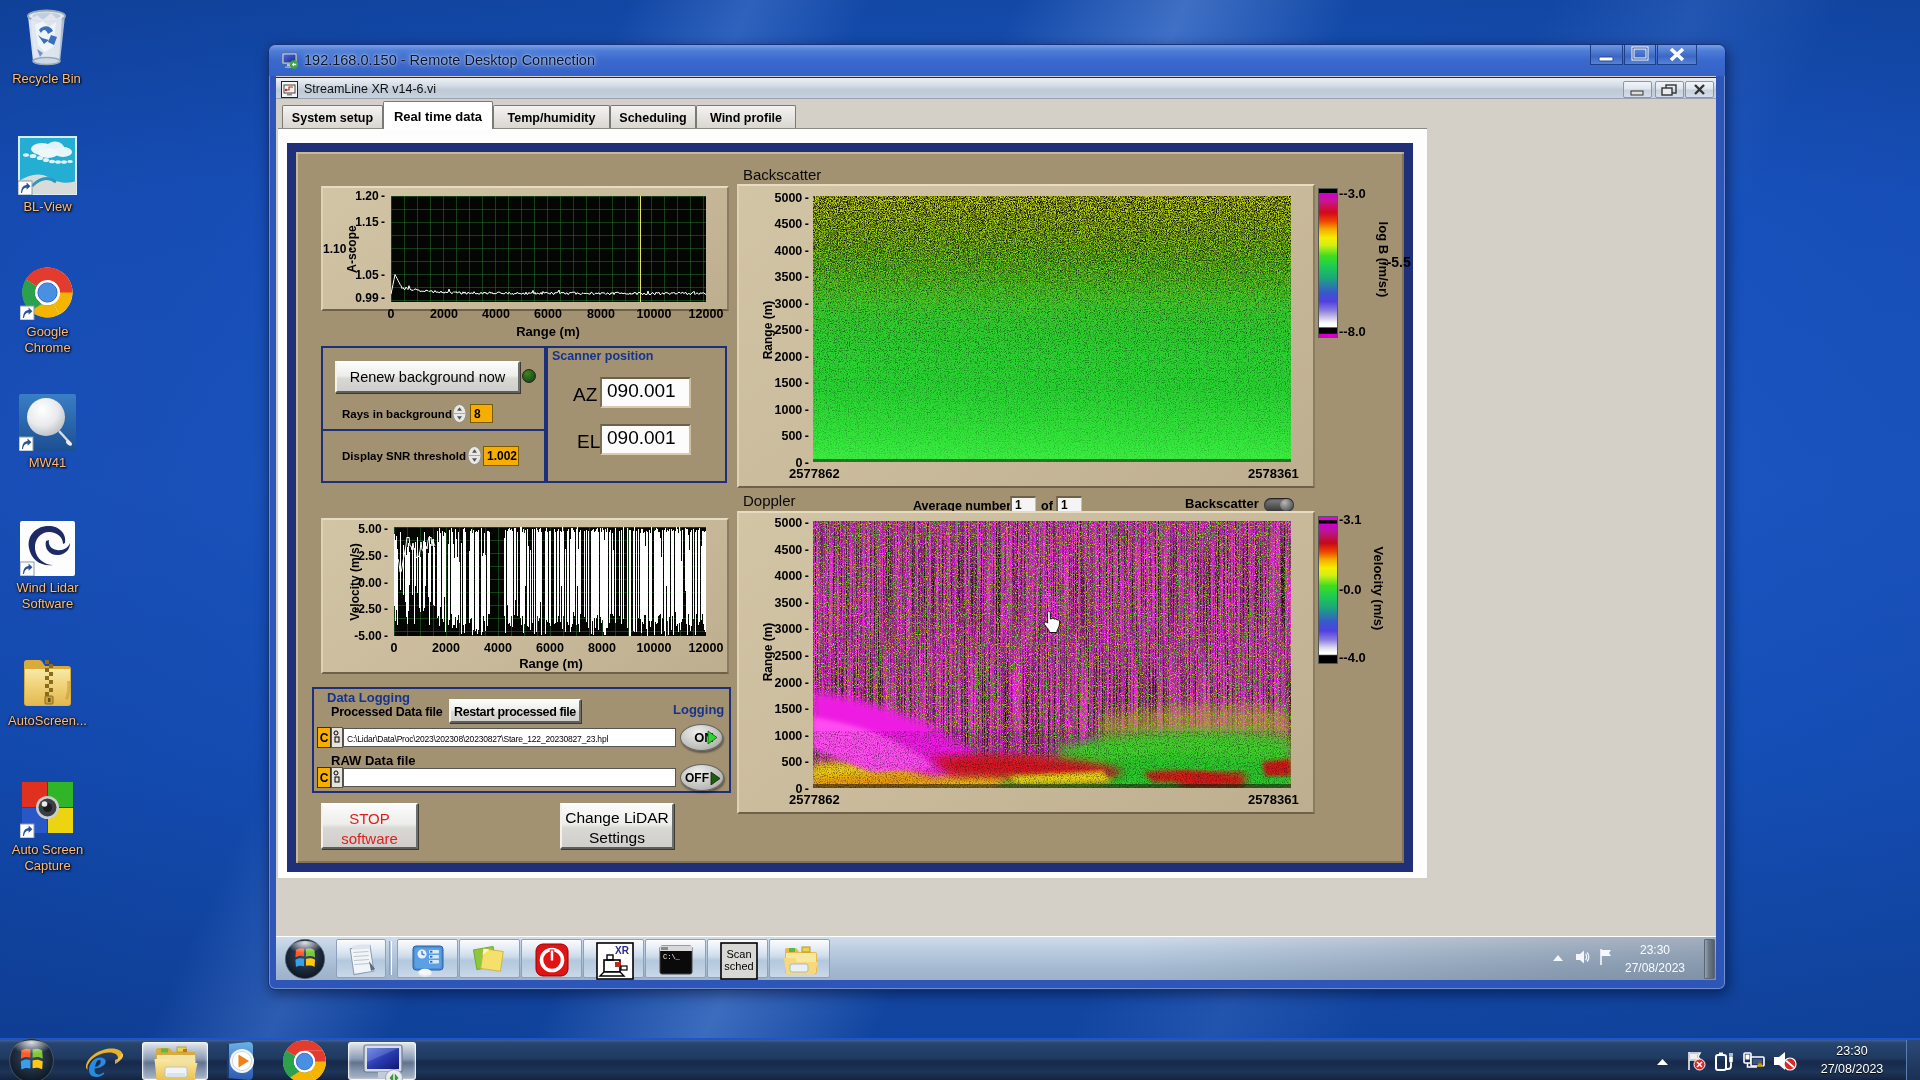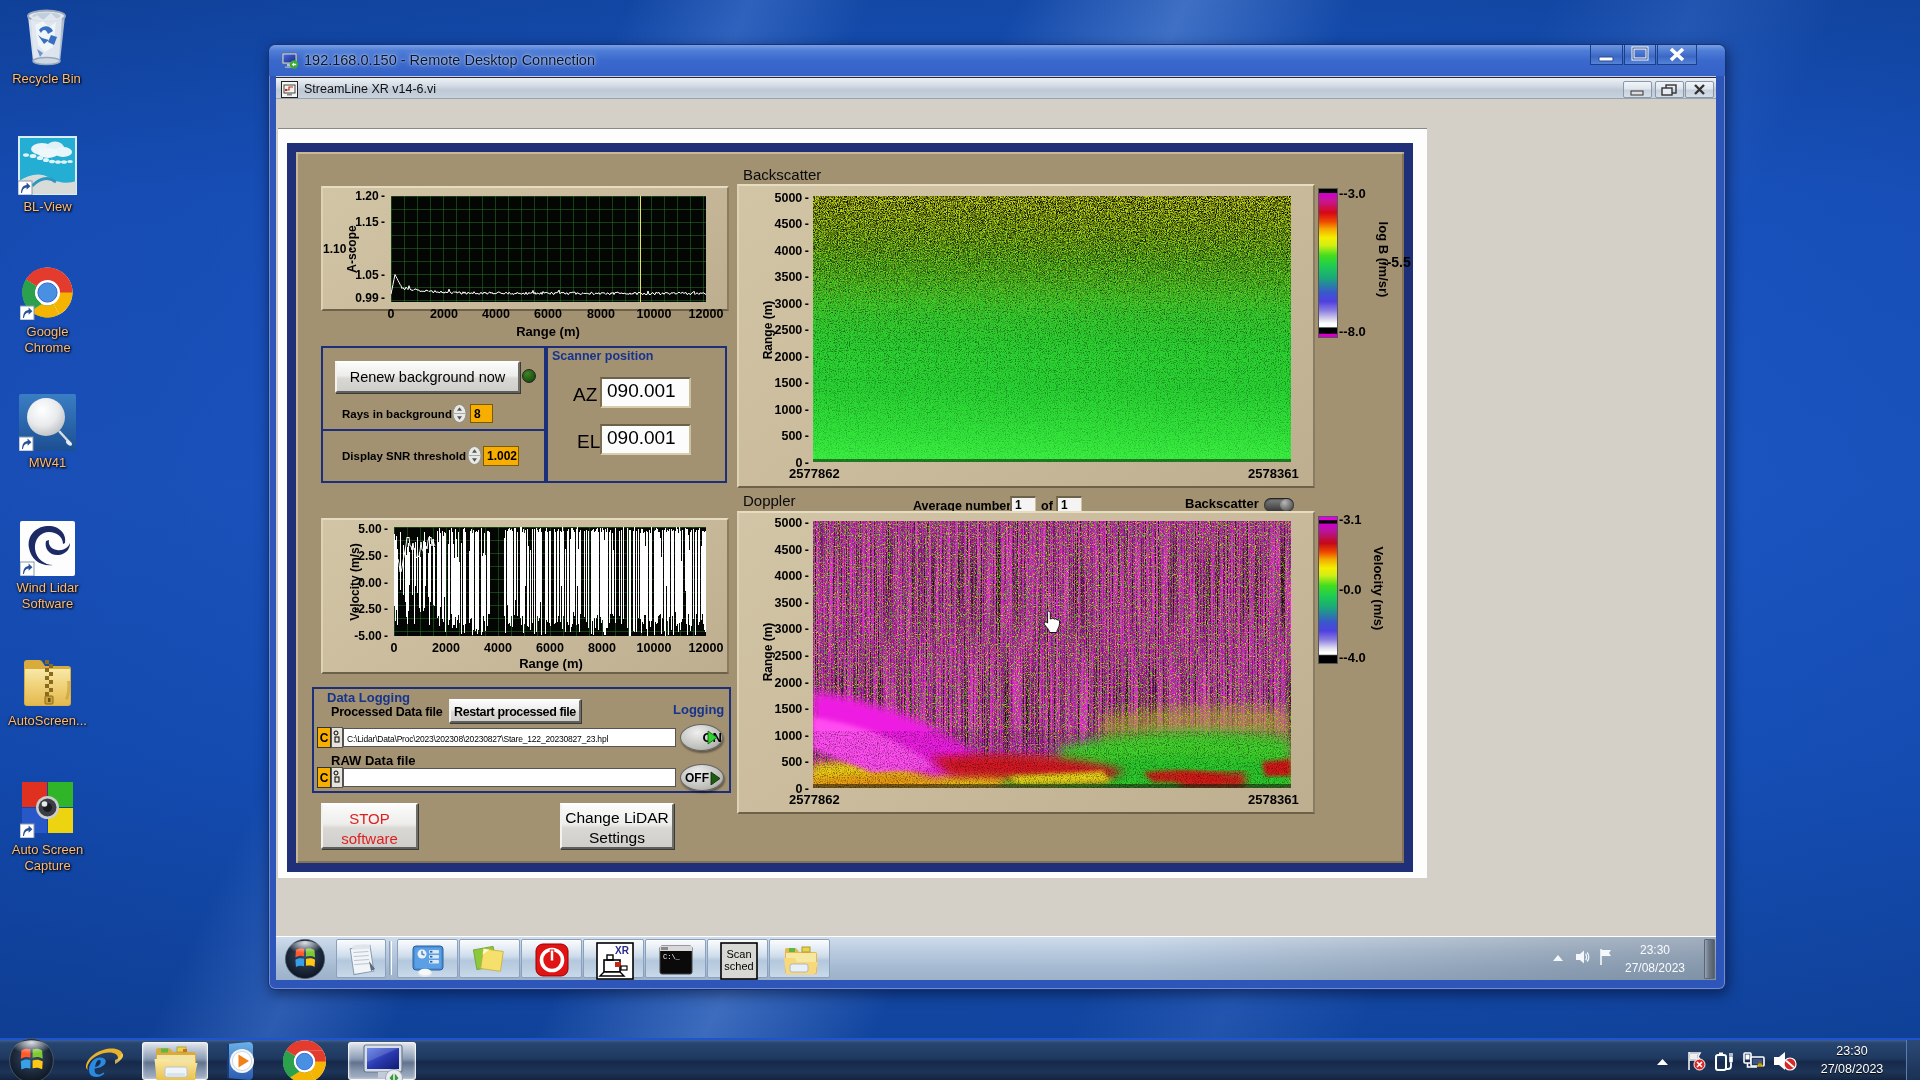--- a/index.html
+++ b/index.html
@@ -269,20 +269,27 @@
             <rect x="7" y="9" width="12" height="4" fill="#ddd" stroke="#333" stroke-width="1"></rect>
           </svg></div>
       <div class="mbtn" style="right:32px;"><svg width="27" height="15">
             <rect x="10" y="3" width="10" height="8" fill="none" stroke="#333" stroke-width="1.4"></rect>
             <rect x="6" y="6" width="10" height="7" fill="#e6ecf2" stroke="#333" stroke-width="1.4"></rect>
           </svg></div>
       <div class="mbtn" style="right:2px;"><svg width="27" height="15">
             <path d="M9 3 L18 12 M18 3 L9 12" stroke="#333" stroke-width="2.4"></path>
           </svg></div>
     </div>
+    <div id="tabrow">
+      <div class="tab" style="left:6px; width:101px;">System setup</div>
+      <div class="tab active" style="left:107px; width:110px;">Real time data</div>
+      <div class="tab" style="left:217px; width:117px;">Temp/humidity</div>
+      <div class="tab" style="left:334px; width:86px;">Scheduling</div>
+      <div class="tab" style="left:420px; width:100px;">Wind profile</div>
+    </div>
     <div id="page">
       <div id="panel">
         <div class="innerhl"></div>
 
 <div class="riser" style="left:25px; top:34px; width:408px; height:125px;">
   <div class="plotblack" style="left:68px; top:8px; width:315px; height:106px;">
     <svg width="315" height="106" style="position:absolute;left:0;top:0">
       <line x1="249.5" y1="0" x2="249.5" y2="106" stroke="#e8e060" stroke-width="1.4" shape-rendering="crispEdges"></line>
       <polyline points="0,98.1 1,93.2 2,88.3 3,83.4 4,78.5 5,80.5 6,82.4 7,84.4 8,86.3 9,88.3 10,89.7 11,92.5 12,91.5 13,93.2 14,93.5 15,91.1 16,92.3 17,93.6 18,89.7 19,92.7 20,94.2 21,93.9 22,94.6 23,93.5 24,93.3 25,92.8 26,94.0 27,93.9 28,94.1 29,95.6 30,95.1 31,95.3 32,95.3 33,95.2 34,95.7 35,93.9 36,94.8 37,94.6 38,95.6 39,95.0 40,94.9 41,94.8 42,96.7 43,96.2 44,94.5 45,96.2 46,96.1 47,96.0 48,96.6 49,96.6 50,95.0 51,96.8 52,96.1 53,97.3 54,95.9 55,96.4 56,96.6 57,96.3 58,93.1 59,95.9 60,97.0 61,97.5 62,96.6 63,95.6 64,96.6 65,95.5 66,97.1 67,96.4 68,96.0 69,96.0 70,98.0 71,98.0 72,95.8 73,97.3 74,95.9 75,97.9 76,98.0 77,96.2 78,97.0 79,97.5 80,97.1 81,96.9 82,97.7 83,95.7 84,97.2 85,98.0 86,97.4 87,97.7 88,98.2 89,97.8 90,96.2 91,97.8 92,97.8 93,96.0 94,97.2 95,96.4 96,98.2 97,97.4 98,96.6 99,95.9 100,97.4 101,96.3 102,98.0 103,97.4 104,97.9 105,97.4 106,97.1 107,96.0 108,96.1 109,96.4 110,97.3 111,97.5 112,97.6 113,97.9 114,97.4 115,96.1 116,97.2 117,98.2 118,96.1 119,97.2 120,98.4 121,97.3 122,98.2 123,98.4 124,97.1 125,98.0 126,96.3 127,97.1 128,97.5 129,97.3 130,98.1 131,98.0 132,96.9 133,97.8 134,98.4 135,96.1 136,98.4 137,98.0 138,96.4 139,97.7 140,96.5 141,97.1 142,94.4 143,97.9 144,96.3 145,98.4 146,97.2 147,97.1 148,98.1 149,98.0 150,96.4 151,98.4 152,95.5 153,97.0 154,96.8 155,96.4 156,96.4 157,97.3 158,97.2 159,98.3 160,96.4 161,96.5 162,98.1 163,98.4 164,96.4 165,97.1 166,96.3 167,96.2 168,94.0 169,97.8 170,96.6 171,96.6 172,96.7 173,96.5 174,98.1 175,97.5 176,96.7 177,98.6 178,97.8 179,96.2 180,97.1 181,96.2 182,96.3 183,96.2 184,96.2 185,98.4 186,96.8 187,97.1 188,97.7 189,98.0 190,98.7 191,97.3 192,96.8 193,97.8 194,97.0 195,97.9 196,96.9 197,97.9 198,97.7 199,98.4 200,96.3 201,96.4 202,97.9 203,98.7 204,97.6 205,97.0 206,97.6 207,97.5 208,96.7 209,98.5 210,97.1 211,96.6 212,97.0 213,96.7 214,97.5 215,98.5 216,97.1 217,96.9 218,98.1 219,98.7 220,96.7 221,97.6 222,96.3 223,98.6 224,96.5 225,96.7 226,96.2 227,96.3 228,97.1 229,97.4 230,97.3 231,96.8 232,98.0 233,97.1 234,97.4 235,98.0 236,98.0 237,97.9 238,98.3 239,96.9 240,98.5 241,97.3 242,98.2 243,96.4 244,96.9 245,96.7 246,98.7 247,96.8 248,96.3 249,96.8 250,97.2 251,98.1 252,98.6 253,97.0 254,98.3 255,98.4 256,98.6 257,95.0 258,98.4 259,98.6 260,98.2 261,96.8 262,96.8 263,98.1 264,98.7 265,96.2 266,97.0 267,97.0 268,96.3 269,98.6 270,98.4 271,97.3 272,96.9 273,98.3 274,96.8 275,96.6 276,96.8 277,97.0 278,97.7 279,98.5 280,97.1 281,96.7 282,97.2 283,96.2 284,97.8 285,97.8 286,97.8 287,96.6 288,96.3 289,96.6 290,97.6 291,96.2 292,96.6 293,97.5 294,96.8 295,96.5 296,98.5 297,98.1 298,97.1 299,98.6 300,98.2 301,96.7 302,96.5 303,95.2 304,98.5 305,97.5 306,96.9 307,97.4 308,98.5 309,96.9 310,97.2 311,97.3 312,96.8 313,96.9 314,98.1 315,98.2" fill="none" stroke="#fff" stroke-width="1"></polyline>
     </svg>
@@ -365,21 +372,21 @@
               <rect x="3" y="9" width="4" height="5" fill="none" stroke="#000" stroke-width="1"></rect>
             </svg></div>
 <div class="abs" style="left:47px; top:576px; width:333px; height:19px; background:#fff; border:1px solid #555; font-size:8.5px; padding:5px 0 0 3px; white-space:nowrap; overflow:hidden; letter-spacing:-0.2px;">C:\Lidar\Data\Proc\2023\202308\20230827\Stare_122_20230827_23.hpl</div>
 <div class="bl" style="left:35px; top:601px; font-size:13px;">RAW Data file</div>
 <div class="abs" style="left:21px; top:615px; width:14px; height:21px; background:#f8ae00; border:1px solid #333; font-weight:bold; font-size:12px; text-align:center; padding-top:3px;">C</div>
 <div class="abs" style="left:35px; top:615px; width:12px; height:21px; background:#e8e4dc; border:1px solid #555;"><svg width="10" height="19">
               <circle cx="4" cy="5" r="2" fill="none" stroke="#000"></circle>
               <rect x="3" y="9" width="4" height="5" fill="none" stroke="#000" stroke-width="1"></rect>
             </svg></div>
 <div class="abs" style="left:47px; top:616px; width:333px; height:19px; background:#fff; border:1px solid #555;"></div>
-<div class="abs" style="left:384px; top:572px; width:43px; height:27px; border-radius:50%; background:radial-gradient(ellipse at 40% 30%, #efefef, #b8b8b4 70%, #8a8a86); border:1px solid #666; box-shadow:1px 2px 2px rgba(0,0,0,0.4); font-weight:bold; font-size:13px; text-align:right; padding:5px 0 0 5px;">ON<svg width="13" height="15" style="position:absolute;right:3px;top:5px">
+<div class="abs" style="left:384px; top:572px; width:43px; height:27px; border-radius:50%; background:radial-gradient(ellipse at 40% 30%, #efefef, #b8b8b4 70%, #8a8a86); border:1px solid #666; box-shadow:1px 2px 2px rgba(0,0,0,0.4); font-weight:bold; font-size:13px; text-align:center; padding:5px 0 0 5px;">ON<svg width="13" height="15" style="position:absolute;right:3px;top:5px">
               <path d="M2 1 L11 7.5 L2 14 Z" fill="#2fd52f" stroke="#0a5a0a" stroke-width="0.8"></path>
             </svg></div>
 <div class="abs" style="left:384px; top:612px; width:44px; height:27px; border-radius:50%; background:radial-gradient(ellipse at 40% 30%, #efefef, #b8b8b4 70%, #8a8a86); border:1px solid #666; box-shadow:1px 2px 2px rgba(0,0,0,0.4); font-weight:bold; font-size:12px; text-align:left; padding:6px 0 0 4px;">OFF<svg width="12" height="14" style="position:absolute;right:2px;top:6px">
               <path d="M2 1 L11 7.5 L2 14 Z" fill="#1e5c12" stroke="#052a02" stroke-width="0.8"></path>
             </svg></div>
 
 <div class="btn3d" style="left:25px; top:651px; width:97px; height:46px; color:#e02020; font-size:15px; line-height:1.35; padding-top:4px;">STOP<br>software</div>
 <div class="btn3d" style="left:264px; top:651px; width:114px; height:46px; font-size:15.5px; line-height:1.3; padding-top:3px; white-space:nowrap;">Change LiDAR<br>Settings</div>
 
 <div class="abs" style="left:447px; top:14px; font-size:15px; color:#0a0a0a;">Backscatter</div>

